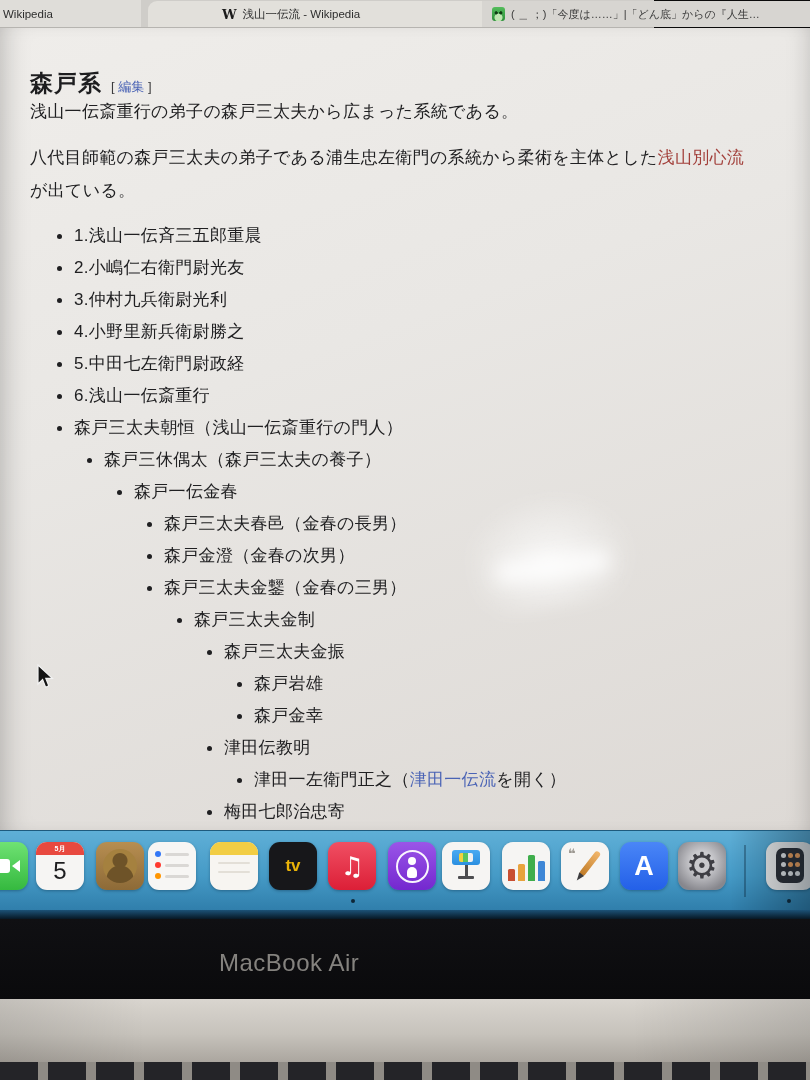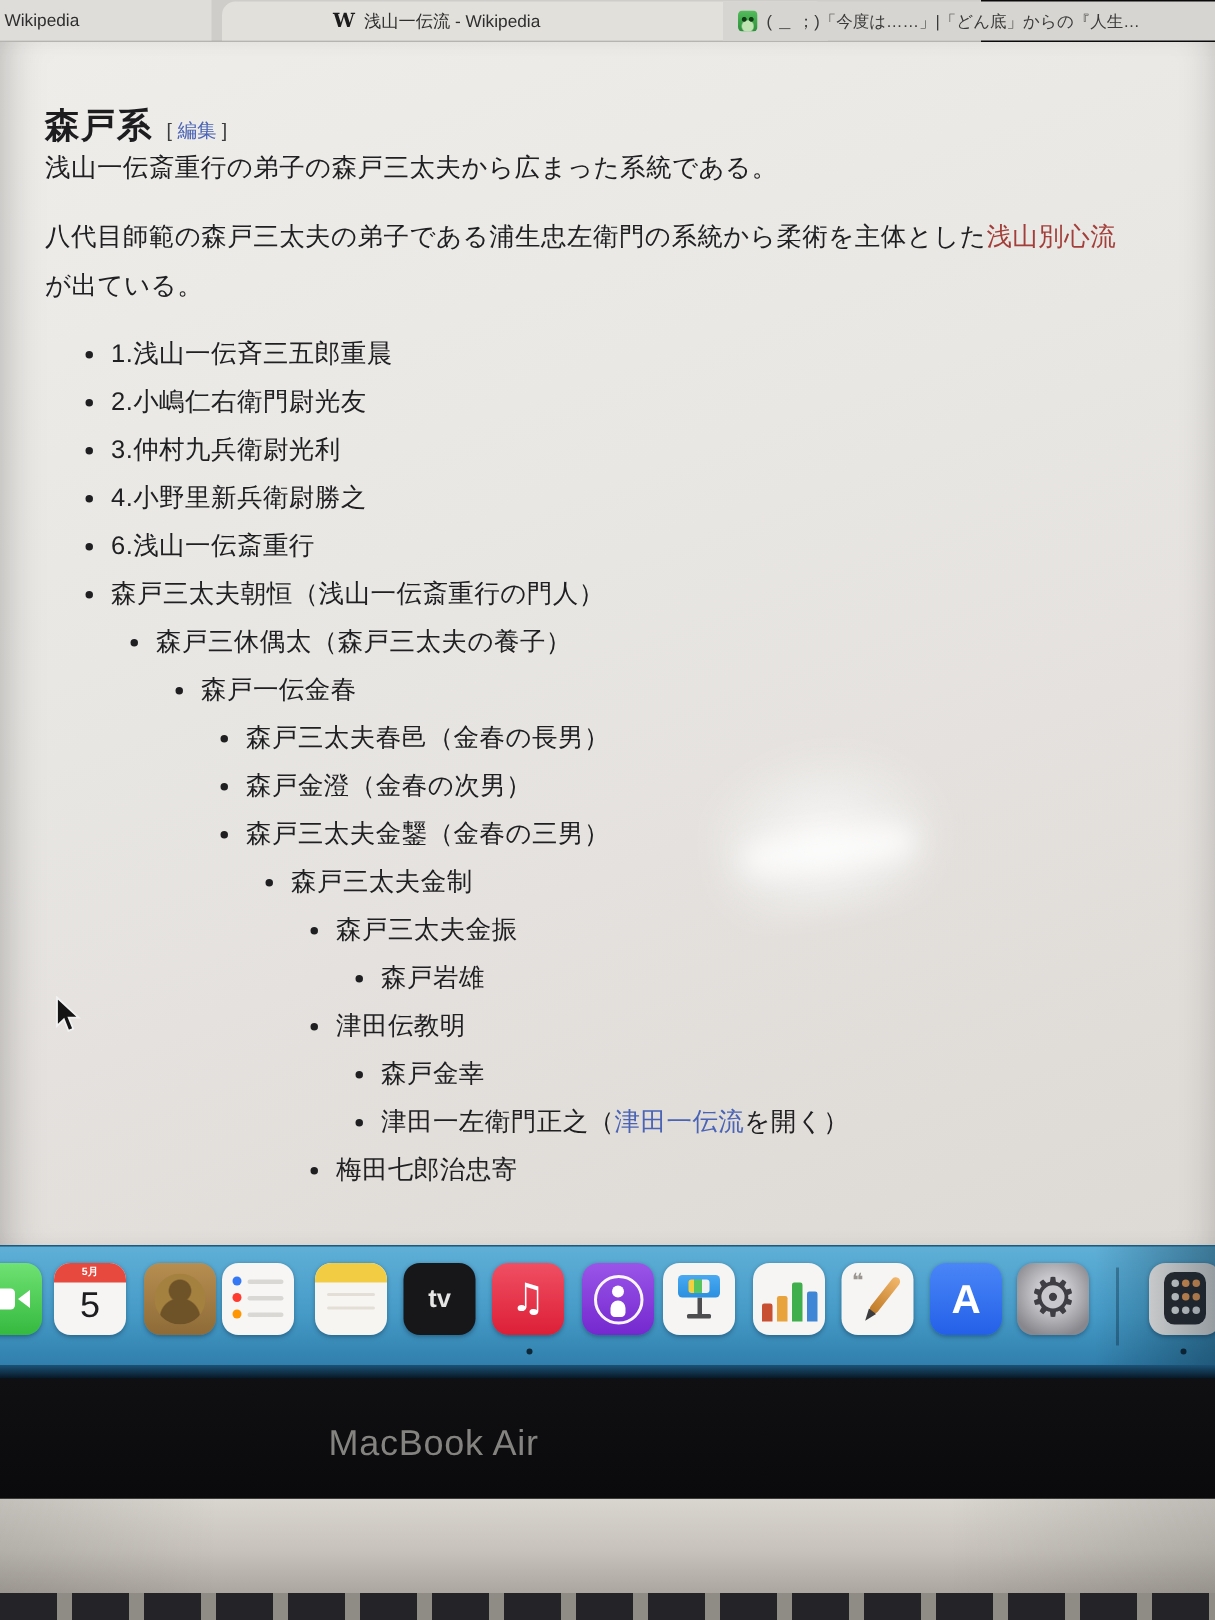--- a/index.html
+++ b/index.html
@@ -77,21 +77,21 @@
   .ic-rem{left:148px;background:#f7f6f4;padding-top:4px;box-sizing:border-box;}
   .rem-row{display:flex;align-items:center;gap:4px;margin:5px 7px 0;}
   .rem-dot{width:6px;height:6px;border-radius:50%;flex:none;}
   .rem-line{flex:1;height:3px;background:#dad8d5;border-radius:2px;}
 
   .ic-notes{left:210px;background:#f7f5f1;}
   .nt-top{height:13px;background:#f2cd44;}
   .nt-line{height:2px;background:#e3dfd7;margin:7px 8px 0;border-radius:1px;}
 
   .ic-tv{left:269px;background:#17171a;display:flex;align-items:center;justify-content:center;}
-  .tv-label{color:#e5e5e5;font-size:17px;font-weight:bold;letter-spacing:0;}
+  .tv-label{color:#eab308;font-size:17px;font-weight:bold;letter-spacing:0;}
 
   .ic-music{left:328px;background:linear-gradient(#f04f63,#dc1f37);display:flex;align-items:center;justify-content:center;}
   .mus-note{color:#fff;font-size:26px;font-family:"DejaVu Sans",sans-serif;}
 
   .ic-pod{left:388px;background:linear-gradient(#9a55e8,#7428cf);display:flex;align-items:center;justify-content:center;}
   .pod-ring{width:29px;height:29px;border:2.5px solid rgba(255,255,255,.95);border-radius:50%;position:relative;}
   .pod-ring::before{content:"";position:absolute;left:50%;top:5px;transform:translateX(-50%);
       width:8px;height:8px;border-radius:50%;background:#fff;}
   .pod-ring::after{content:"";position:absolute;left:50%;bottom:3px;transform:translateX(-50%);
       width:10px;height:11px;border-radius:5px 5px 3px 3px;background:#fff;}
@@ -184,20 +184,24 @@
         <div class="li-row" style="padding-left: 27px;">
           <span class="bullet"></span>
           <span class="li-text">3.仲村九兵衛尉光利</span>
         </div>
         <div class="li-row" style="padding-left: 27px;">
           <span class="bullet"></span>
           <span class="li-text">4.小野里新兵衛尉勝之</span>
         </div>
         <div class="li-row" style="padding-left: 27px;">
           <span class="bullet"></span>
+          <span class="li-text">5.中田七左衛門尉政経</span>
+        </div>
+        <div class="li-row" style="padding-left: 27px;">
+          <span class="bullet"></span>
           <span class="li-text">6.浅山一伝斎重行</span>
         </div>
         <div class="li-row" style="padding-left: 27px;">
           <span class="bullet"></span>
           <span class="li-text">森戸三太夫朝恒（浅山一伝斎重行の門人）</span>
         </div>
         <div class="li-row" style="padding-left: 57px;">
           <span class="bullet"></span>
           <span class="li-text">森戸三休偶太（森戸三太夫の養子）</span>
         </div>
@@ -222,27 +226,27 @@
           <span class="li-text">森戸三太夫金制</span>
         </div>
         <div class="li-row" style="padding-left: 177px;">
           <span class="bullet"></span>
           <span class="li-text">森戸三太夫金振</span>
         </div>
         <div class="li-row" style="padding-left: 207px;">
           <span class="bullet"></span>
           <span class="li-text">森戸岩雄</span>
         </div>
+        <div class="li-row" style="padding-left: 207px;">
+          <span class="bullet"></span>
+          <span class="li-text">森戸金幸</span>
+        </div>
         <div class="li-row" style="padding-left: 177px;">
           <span class="bullet"></span>
           <span class="li-text">津田伝教明</span>
-        </div>
-        <div class="li-row" style="padding-left: 207px;">
-          <span class="bullet"></span>
-          <span class="li-text">森戸金幸</span>
         </div>
         <div class="li-row" style="padding-left: 207px;">
           <span class="bullet"></span>
           <span class="li-text"><span>津田一左衛門正之（</span><a class="bluelink">津田一伝流</a><span>を開く）</span></span>
         </div>
         <div class="li-row" style="padding-left: 177px;">
           <span class="bullet"></span>
           <span class="li-text">梅田七郎治忠寄</span>
         </div>
       </div>

